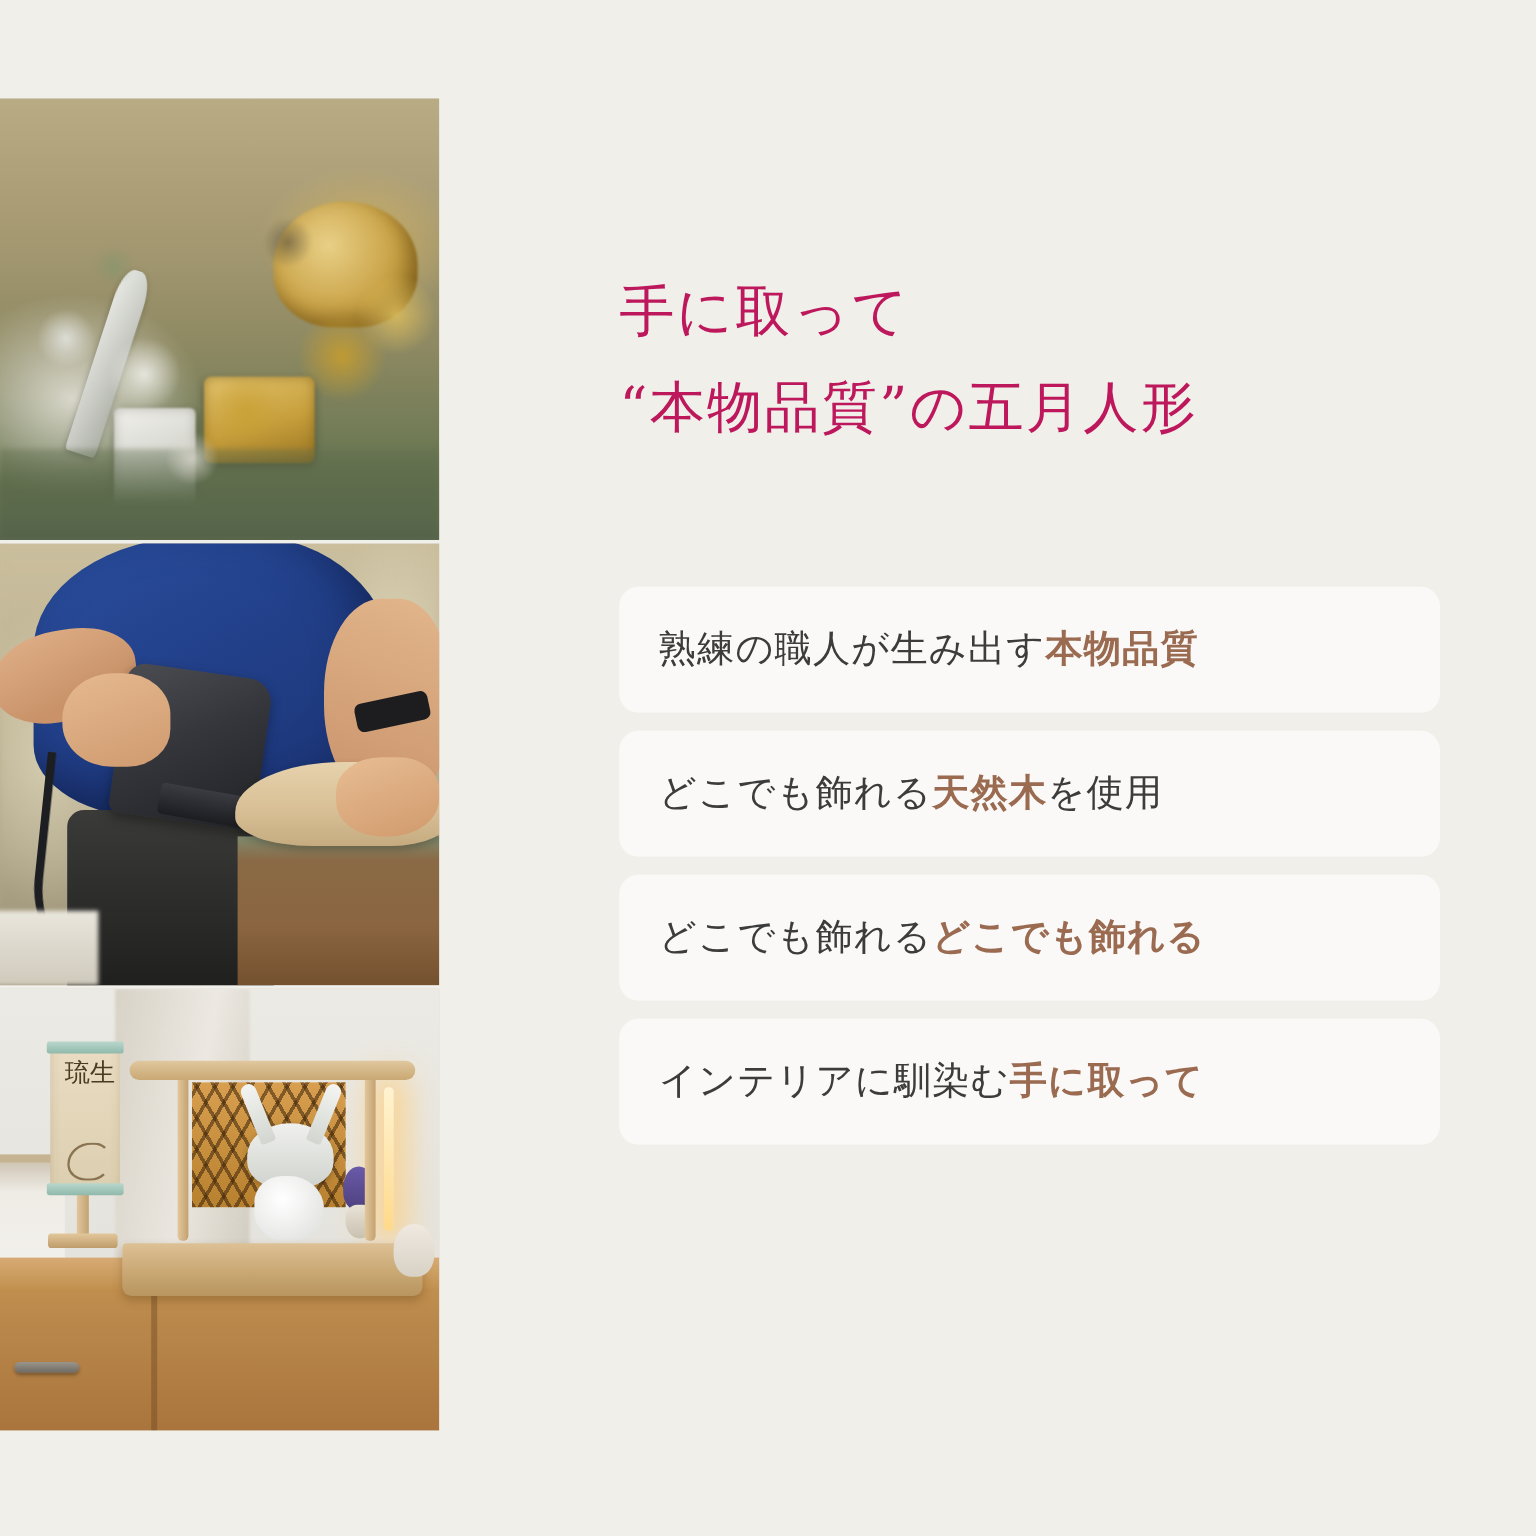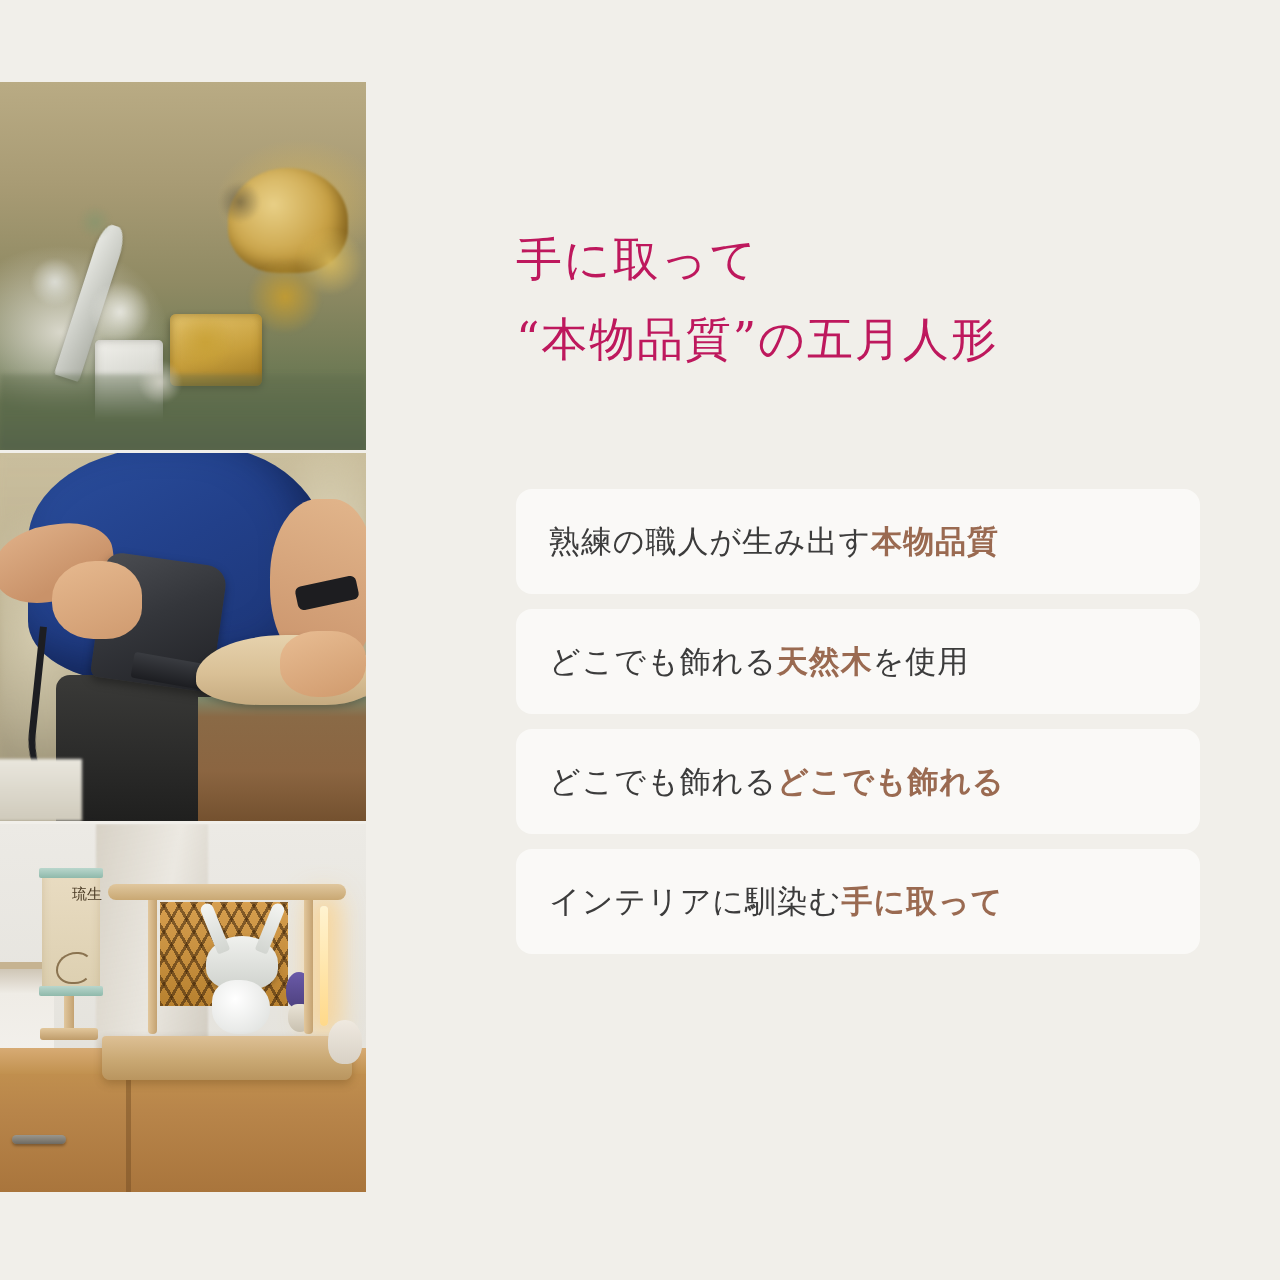--- a/index.html
+++ b/index.html
@@ -382,24 +382,24 @@
   .ph3-scroll-bar-b {
     position: absolute;
     left: -3px; width: 64px; height: 10px;
     background: linear-gradient(180deg, #b9d6cc, #8fb9ab);
     border-radius: 2px;
   }
   .ph3-scroll-bar-t { top: 8px; }
   .ph3-scroll-bar-b { top: 126px; }
   .ph3-scroll-name {
     position: absolute;
-    left: 16px; top: 22px; width: 58px;
+    left: 4px; top: 22px; width: 58px;
     text-align: center;
     font-family: "DejaVu Serif", "Liberation Serif", serif;
-    font-size: 15px;
+    font-size: 21px;
     line-height: 24px;
     color: #4a3a24;
     letter-spacing: 0;
   }
   .ph3-scroll-snake {
     position: absolute;
     left: 14px; top: 82px;
     width: 32px; height: 28px;
     border: 2px solid #8a7350;
     border-radius: 60% 40% 50% 45%;

